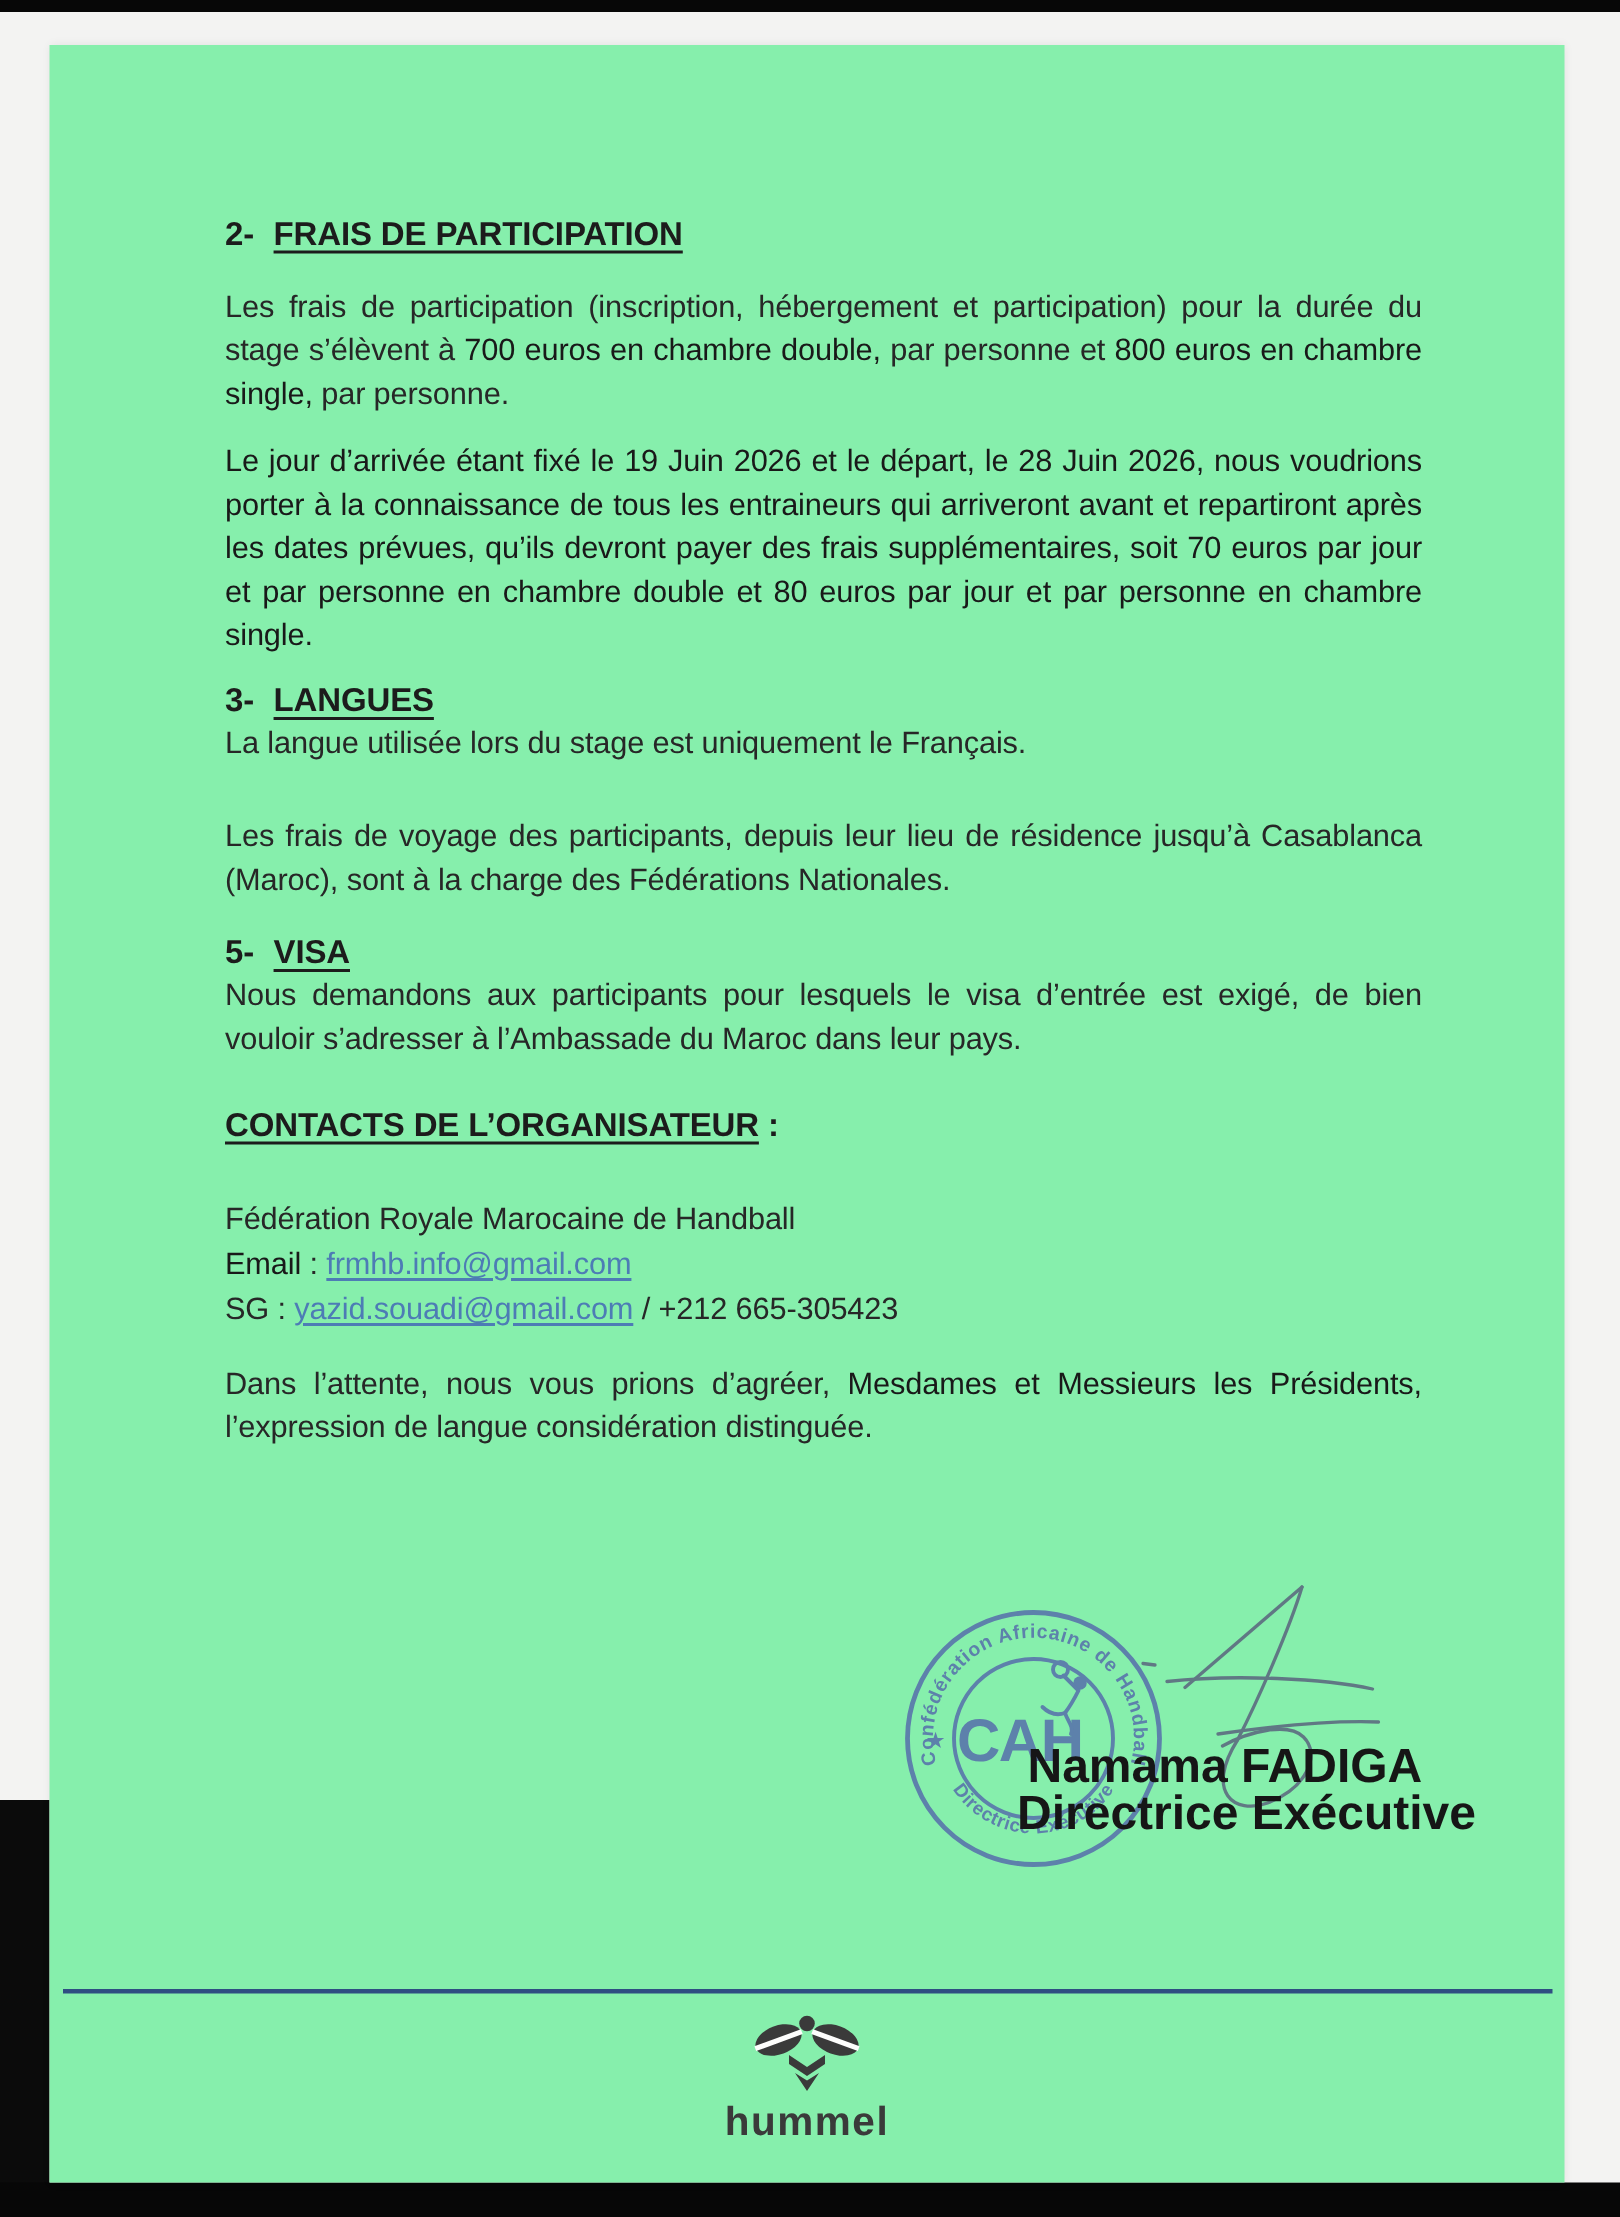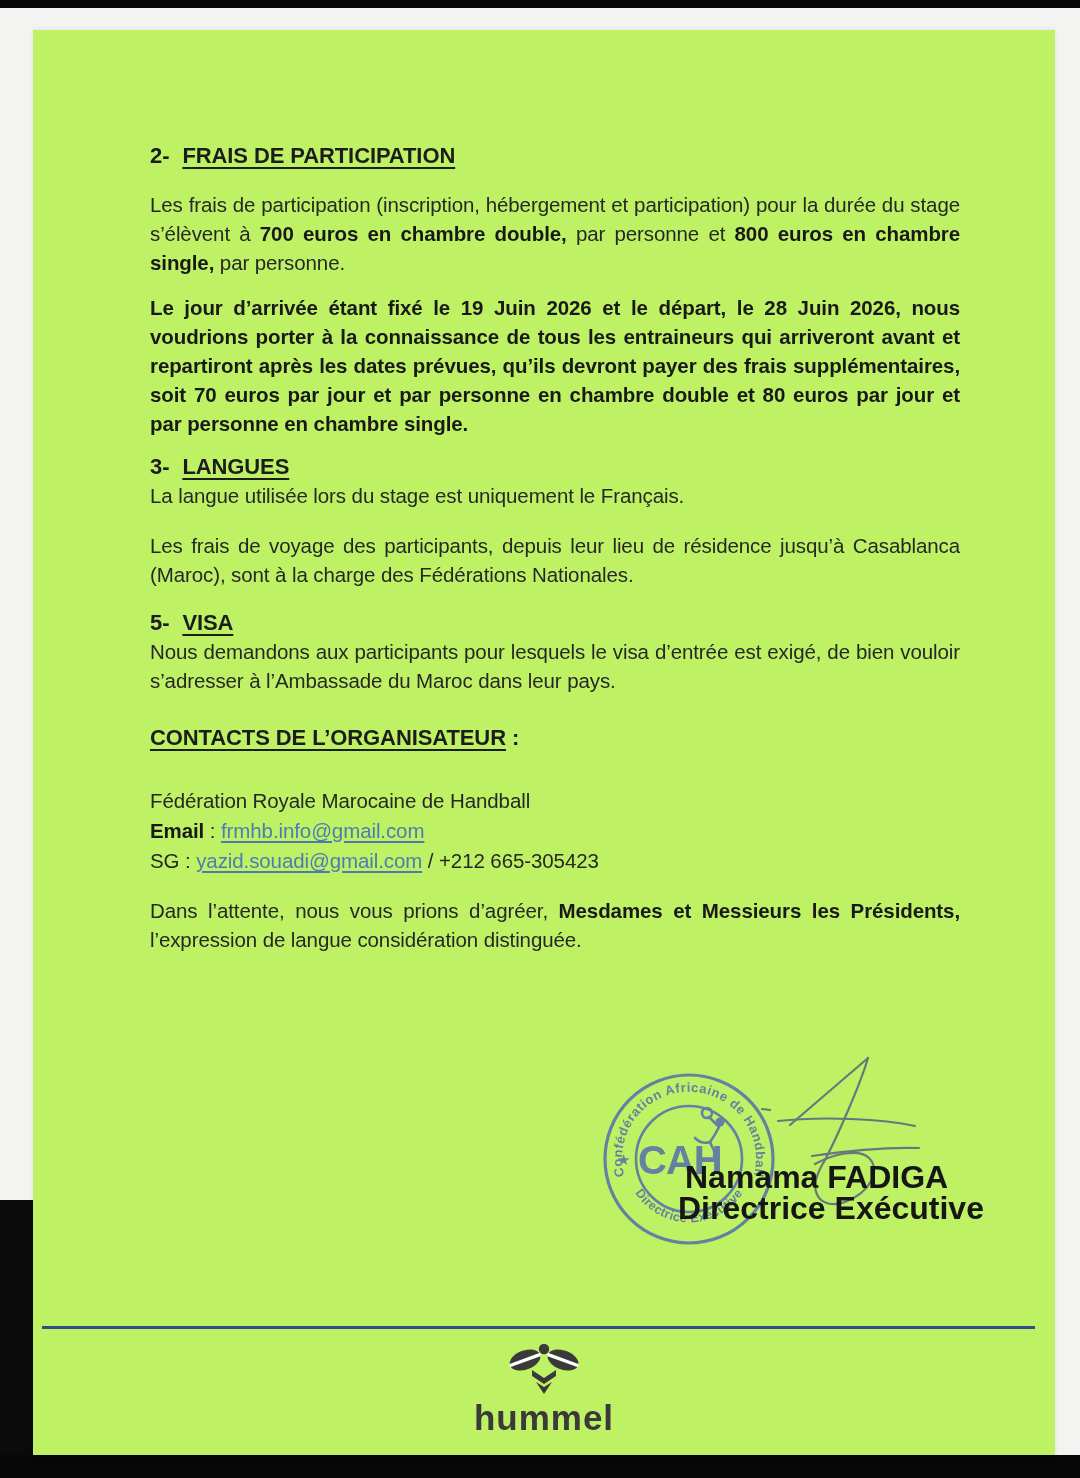--- a/index.html
+++ b/index.html
@@ -6,44 +6,44 @@
   body{
     width:1080px;height:1478px;position:relative;overflow:hidden;
     background:#f3f3f2;
     font-family:"Liberation Sans",sans-serif;
   }
   .topbar{position:absolute;top:0;left:0;width:100%;height:8px;background:#070707;}
   .bottombar{position:absolute;bottom:0;left:0;width:100%;height:23px;background:#070707;}
   .leftwedge{position:absolute;left:0;top:1200px;width:33px;height:278px;background:#0b0b0b;}
   .page{
     position:absolute;left:33px;top:30px;width:1010px;height:1425px;
-    background:#bef264;box-shadow:0 0 6px rgba(0,0,0,0.08);padding-left:12px;
+    background:#86efac;box-shadow:0 0 6px rgba(0,0,0,0.08);
   }
   .content{
     position:absolute;left:0;top:0;width:100%;box-sizing:border-box;
     padding:112px 95px 0 117px;
     color:#272727;font-size:20.5px;line-height:29px;letter-spacing:-0.1px;
   }
   .shead{font-size:22px;font-weight:bold;color:#1c1c1c;line-height:28px;}
   .snum{margin-right:13px;}
   .htitle{text-decoration:underline;text-decoration-thickness:2px;text-underline-offset:4px;}
   .para{text-align:justify;margin:0;}
-  .b{font-weight:bold;color:#191919;}
+  .b{font-weight:normal;color:#191919;}
   .link{color:#4d7cb5;text-decoration:underline;text-underline-offset:3px;cursor:pointer;}
   .mb20{margin-bottom:20px;}.mb16{margin-bottom:16px;}.mb15{margin-bottom:15px;}
-  .mb21{margin-bottom:21px;}.mb22{margin-bottom:34px;}.mb39{margin-bottom:29px;}
+  .mb21{margin-bottom:33px;}.mb22{margin-bottom:34px;}.mb39{margin-bottom:29px;}
   .cline{line-height:30px;}
   .sigblock{position:absolute;left:652px;top:1132px;z-index:3;
     font-weight:bold;color:#161616;font-size:32px;line-height:31px;}
   .sigblock .t2{margin-left:-7px;}
   .stamp{position:absolute;left:561px;top:1034px;z-index:1;opacity:0.88;}
   .signature{position:absolute;left:690px;top:1010px;z-index:2;}
   .rule{position:absolute;left:9px;top:1296px;width:993px;height:3px;background:#2f4e82;}
   .footerlogo{position:absolute;left:0;top:1312px;width:100%;text-align:center;z-index:1;}
-  .wordmark{font-weight:bold;font-size:35px;letter-spacing:1px;color:#3a3a3a;margin-top:0px;}
+  .wordmark{font-weight:bold;font-size:27px;letter-spacing:1px;color:#3a3a3a;margin-top:0px;}
 </style>
 </head>
 <body>
 
 <div class="topbar"></div>
 <div class="leftwedge"></div>
 <div class="bottombar"></div>
 
 <div class="page">
 

